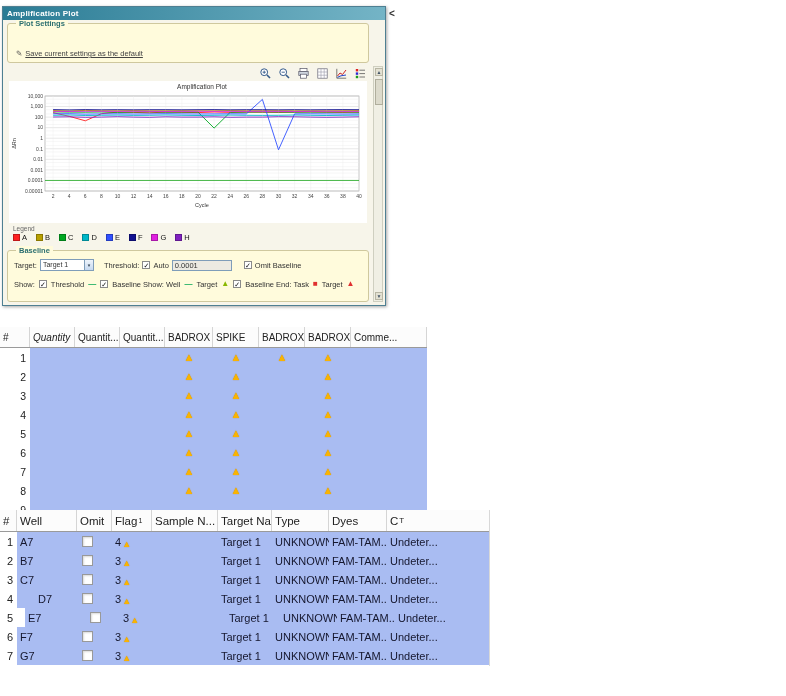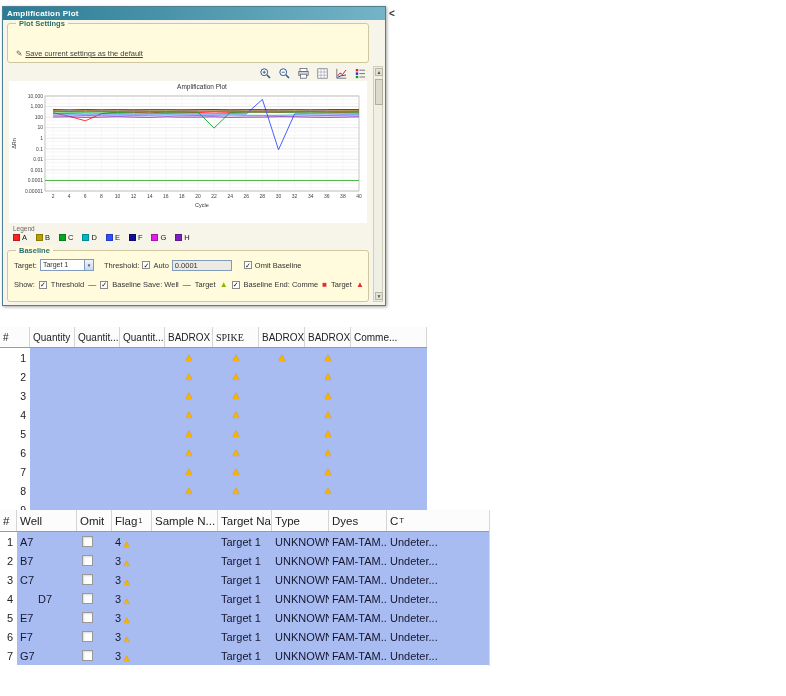--- a/index.html
+++ b/index.html
@@ -295,62 +295,62 @@
           <span>Auto</span>
           <span class="field">0.0001</span>
           <span style="width:6px"></span>
           <span class="checkbox">
             <span>✓</span>
           </span>
           <span>Omit Baseline</span>
         </div>
         <div class="ctl-row" style="left:6px;top:29px;gap:4px">
           <span>Show:</span>
-          <span style="display:inline-flex;align-items:center;gap:4px">
+          <span style="display:inline-flex;gap:4px">
               <span class="checkbox">
                 <span>✓</span>
               </span>
               <span>Threshold</span>
               <span class="mark" style="color: rgb(0, 166, 81);">—</span>
               <span class="checkbox">
                 <span>✓</span>
               </span>
-              <span>Baseline Save: Well</span>
+              <span>Baseline Show: Well</span>
               <span class="mark" style="color: rgb(0, 166, 81);">—</span>
               <span>Target</span>
               <span class="mark" style="color: rgb(138, 184, 0);">▲</span>
               <span class="checkbox">
                 <span>✓</span>
               </span>
-              <span>Baseline End: Comme</span>
+              <span>Baseline End: Task</span>
               <span class="mark" style="color: rgb(224, 48, 48);">■</span>
               <span>Target</span>
               <span class="mark" style="color: rgb(224, 48, 48);">▲</span>
             </span>
         </div>
       </div>
 
       <div class="vscroll">
         <span class="sbtn up">▲</span>
         <span class="sthumb"></span>
         <span class="sbtn down">▼</span>
       </div>
     </div>
   </div>
 
   <div class="chevron">&lt;</div>
 
   <div class="dtable flags-table">
       <div class="thead">
         <span class="th" style="width: 30px;">#</span>
-        <span class="th" style="width: 45px;">Quantity</span>
+        <span class="th" style="width: 45px; font-style: italic;">Quantity</span>
         <span class="th" style="width: 45px;">Quantit...</span>
         <span class="th" style="width: 45px;">Quantit...</span>
         <span class="th" style="width: 48px;">BADROX</span>
-        <span class="th" style="width: 46px; font-family: Liberation Serif, serif;">SPIKE</span>
+        <span class="th" style="width: 46px;">SPIKE</span>
         <span class="th" style="width: 46px;">BADROX</span>
         <span class="th" style="width: 46px;">BADROX...</span>
         <span class="th" style="width: 76px;">Comme...</span>
       </div>
       <div class="trow">
         <span class="td rnum" style="width: 30px;">1</span>
         <span class="td sel center" style="width: 45px;"></span>
         <span class="td sel center" style="width: 45px;"></span>
         <span class="td sel center" style="width: 45px;"></span>
         <span class="td sel center" style="width: 48px;">
@@ -590,21 +590,21 @@
           <span class="tri tsm">▲</span>
         </span>
         <span class="td sel" style="width: 66px;"></span>
         <span class="td sel" style="width: 54px;">Target 1</span>
         <span class="td sel" style="width: 57px;">UNKNOWN</span>
         <span class="td sel" style="width: 58px;">FAM-TAM...</span>
         <span class="td sel" style="width: 103px;">Undeter...</span>
       </div>
       <div class="trow">
         <span class="td rnum" style="width: 17px;">5</span>
-        <span class="td sel" style="width: 60px;">E7</span>
+        <span class="td sel" style="width: 60px; margin-left: 8px;">E7</span>
         <span class="td sel" style="width: 35px;">
           <span class="cb"></span>
         </span>
         <span class="td sel" style="width: 40px;">
           <span class="fnum">3</span>
           <span class="tri tsm">▲</span>
         </span>
         <span class="td sel" style="width: 66px;"></span>
         <span class="td sel" style="width: 54px;">Target 1</span>
         <span class="td sel" style="width: 57px;">UNKNOWN</span>

